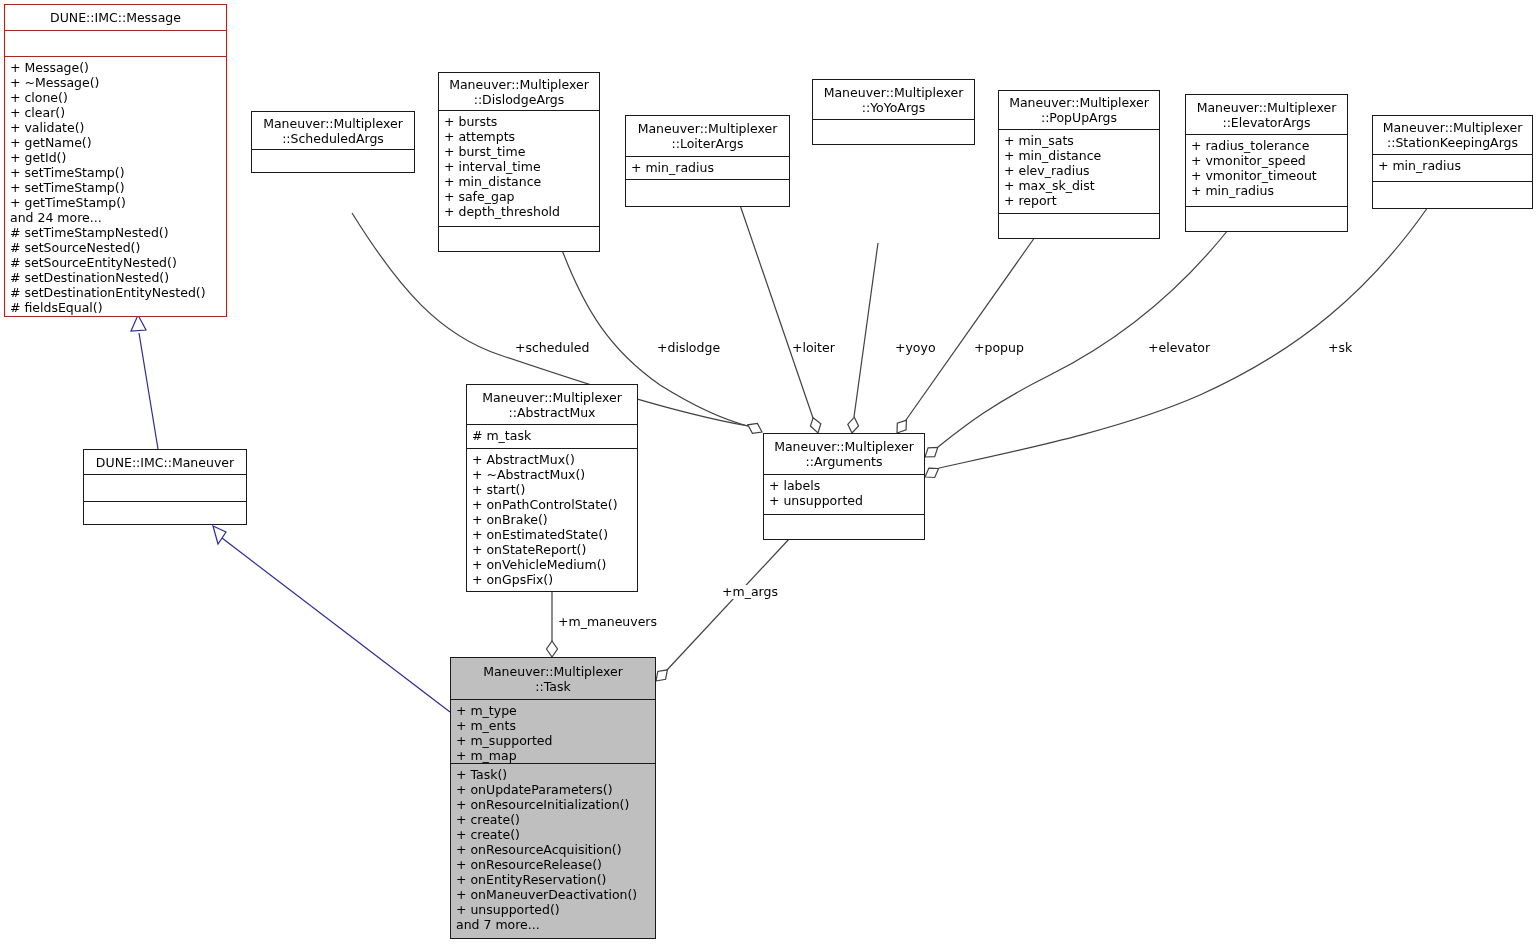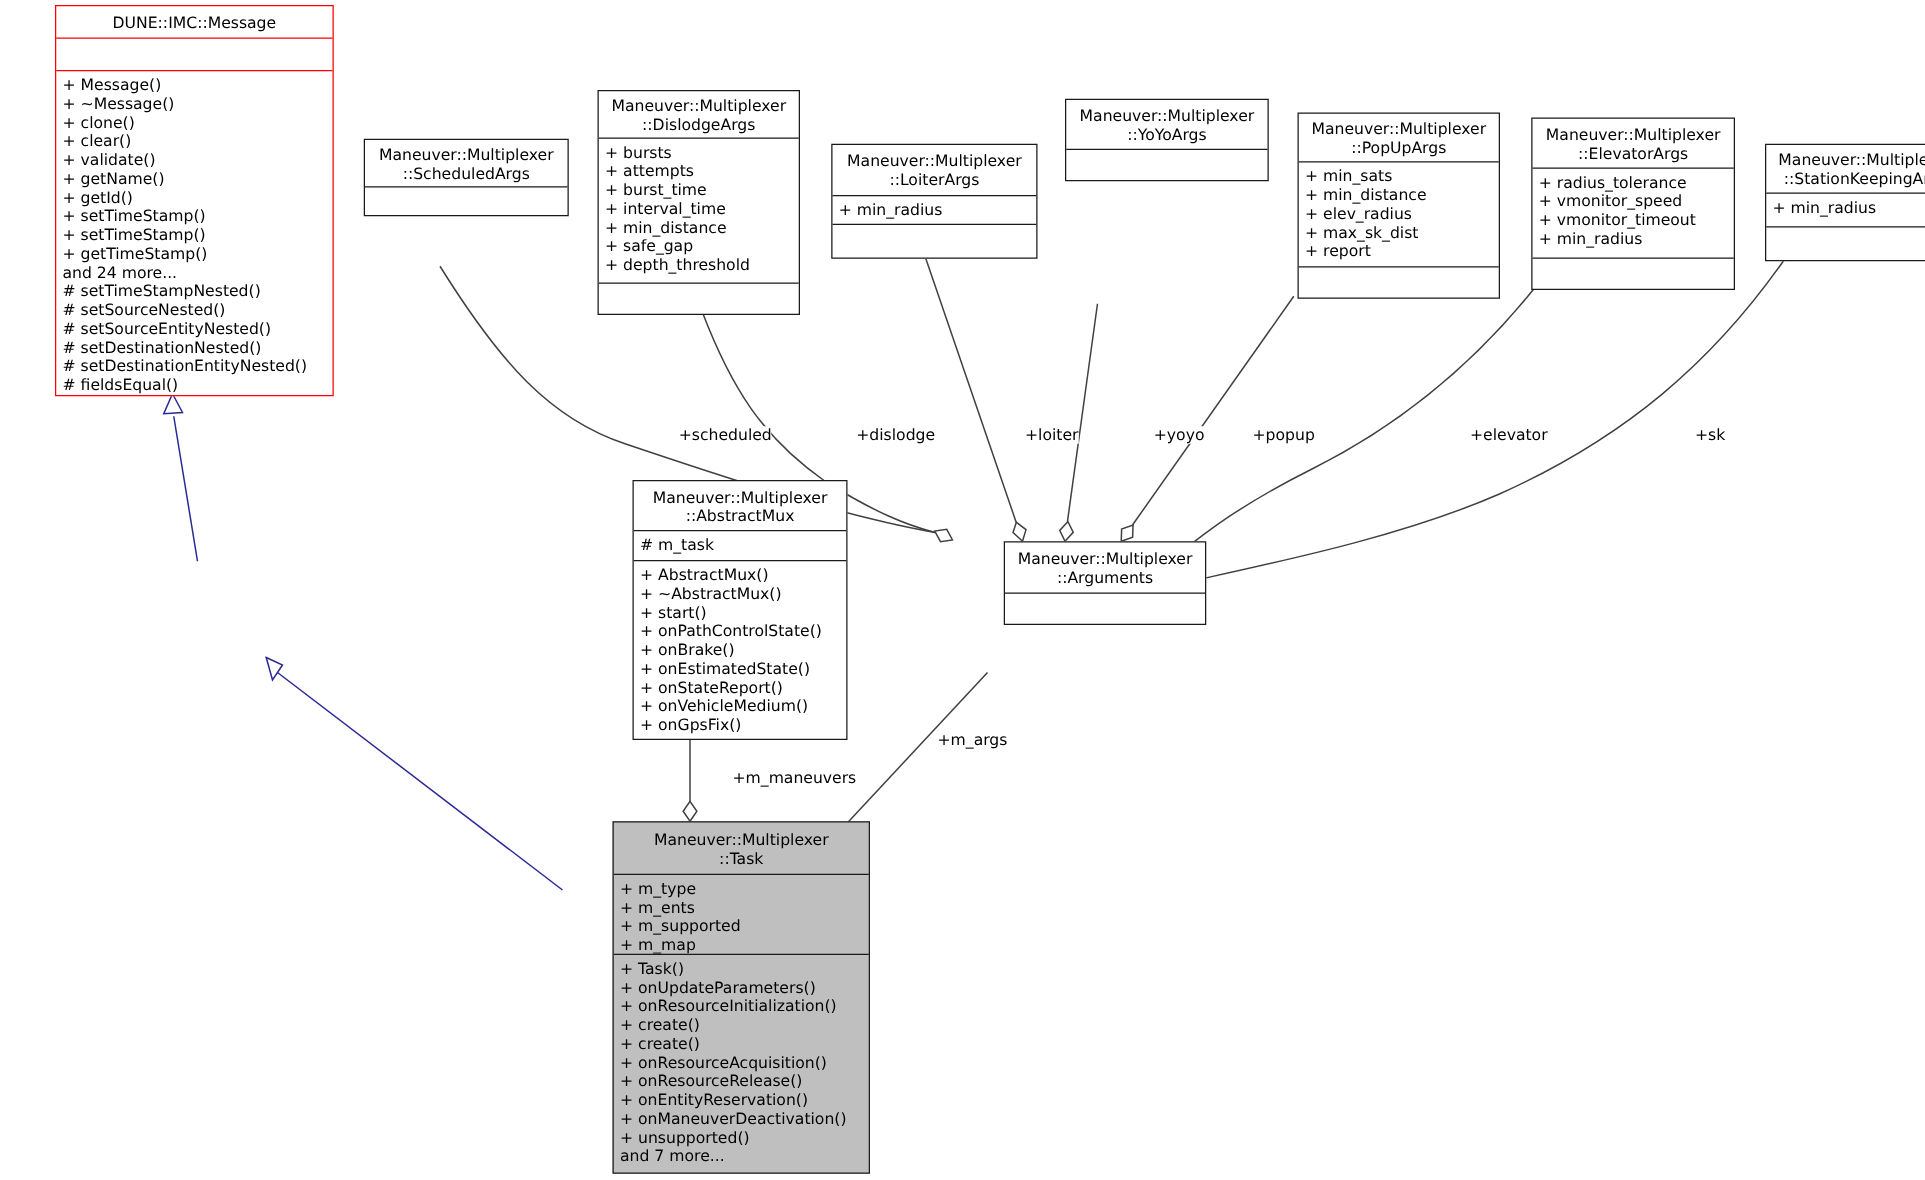--- a/index.html
+++ b/index.html
@@ -1,29 +1,29 @@
 <!DOCTYPE html>
 <html style="--class_border: #1a1a1a; --highlight_border: #ff0000; --task_fill: #bfbfbf; --edge_line: #404040; --inheritance_line: #2a2a96;"><head>
 <meta charset="utf-8">
 <style>
   html,body{margin:0;padding:0;background:#fff;}
   #diagram{position:relative;width:1540px;height:944px;background:#fff;overflow:hidden;
            font-family:"DejaVu Sans","Liberation Sans",sans-serif;color:#000;}
   #wires{position:absolute;left:0;top:0;z-index:1;}
-  .cls{position:absolute;z-index:2;background:#fff;border:1.5px solid var(--class_border);box-sizing:border-box;margin-left:40px;}
+  .cls{position:absolute;z-index:2;background:#fff;border:1.5px solid var(--class_border);box-sizing:border-box;}
   .cls .sec{box-sizing:border-box;overflow:hidden;}
   .cls .sec + .sec{border-top:1.5px solid var(--class_border);}
   .cls.red{border-color:var(--highlight_border);}
   .cls.red .sec + .sec{border-top-color:var(--highlight_border);}
   .cls.gray{background:var(--task_fill);}
   .sec.title{display:flex;flex-direction:column;justify-content:center;align-items:center;}
   .tl{font-size:12.5px;line-height:15px;white-space:nowrap;}
   .mem{font-size:12.5px;line-height:15px;white-space:nowrap;}
   .sec.body{padding:3px 5px 0 5px;}
-  .elabel{position:absolute;z-index:3;font-size:12.5px;line-height:14px;white-space:nowrap;background:#fff;margin-left:28px;}
+  .elabel{position:absolute;z-index:3;font-size:12.5px;line-height:14px;white-space:nowrap;background:#fff;}
   .edge-line{stroke:var(--edge_line);stroke-width:1.2;fill:none;}
   .inh-line{stroke:var(--inheritance_line);stroke-width:1.2;fill:none;}
   .agg-diamond{stroke:var(--edge_line);stroke-width:1.2;fill:#fff;}
   .inh-head{stroke:var(--inheritance_line);stroke-width:1.2;fill:#fff;}
 </style>
 </head>
 <body>
 
 <div id="diagram">
 
@@ -183,23 +183,34 @@
         <div class="mem">+ onVehicleMedium()</div>
         <div class="mem">+ onGpsFix()</div>
       </div>
   </div>
 
   <div class="cls" style="left:763px;top:433px;width:162px">
     <div class="sec title" style="height:40px">
         <div class="tl">Maneuver::Multiplexer</div>
         <div class="tl">::Arguments</div>
       </div>
-    <div class="sec body" style="height:25px"></div>
-  </div>
-
+    <div class="sec body" style="height:40px">
+        <div class="mem">+ labels</div>
+        <div class="mem">+ unsupported</div>
+      </div>
+    <div class="sec body" style="height:25px"></div>
+  </div>
+
+  <div class="cls" style="left:83px;top:449px;width:164px">
+    <div class="sec title" style="height:24px">
+        <div class="tl">DUNE::IMC::Maneuver</div>
+      </div>
+    <div class="sec body" style="height:27px"></div>
+    <div class="sec body" style="height:23px"></div>
+  </div>
 
   <div class="cls gray" style="left:450px;top:657px;width:206px">
     <div class="sec title" style="height:41px">
         <div class="tl">Maneuver::Multiplexer</div>
         <div class="tl">::Task</div>
       </div>
     <div class="sec body" style="height:64px">
         <div class="mem">+ m_type</div>
         <div class="mem">+ m_ents</div>
         <div class="mem">+ m_supported</div>

